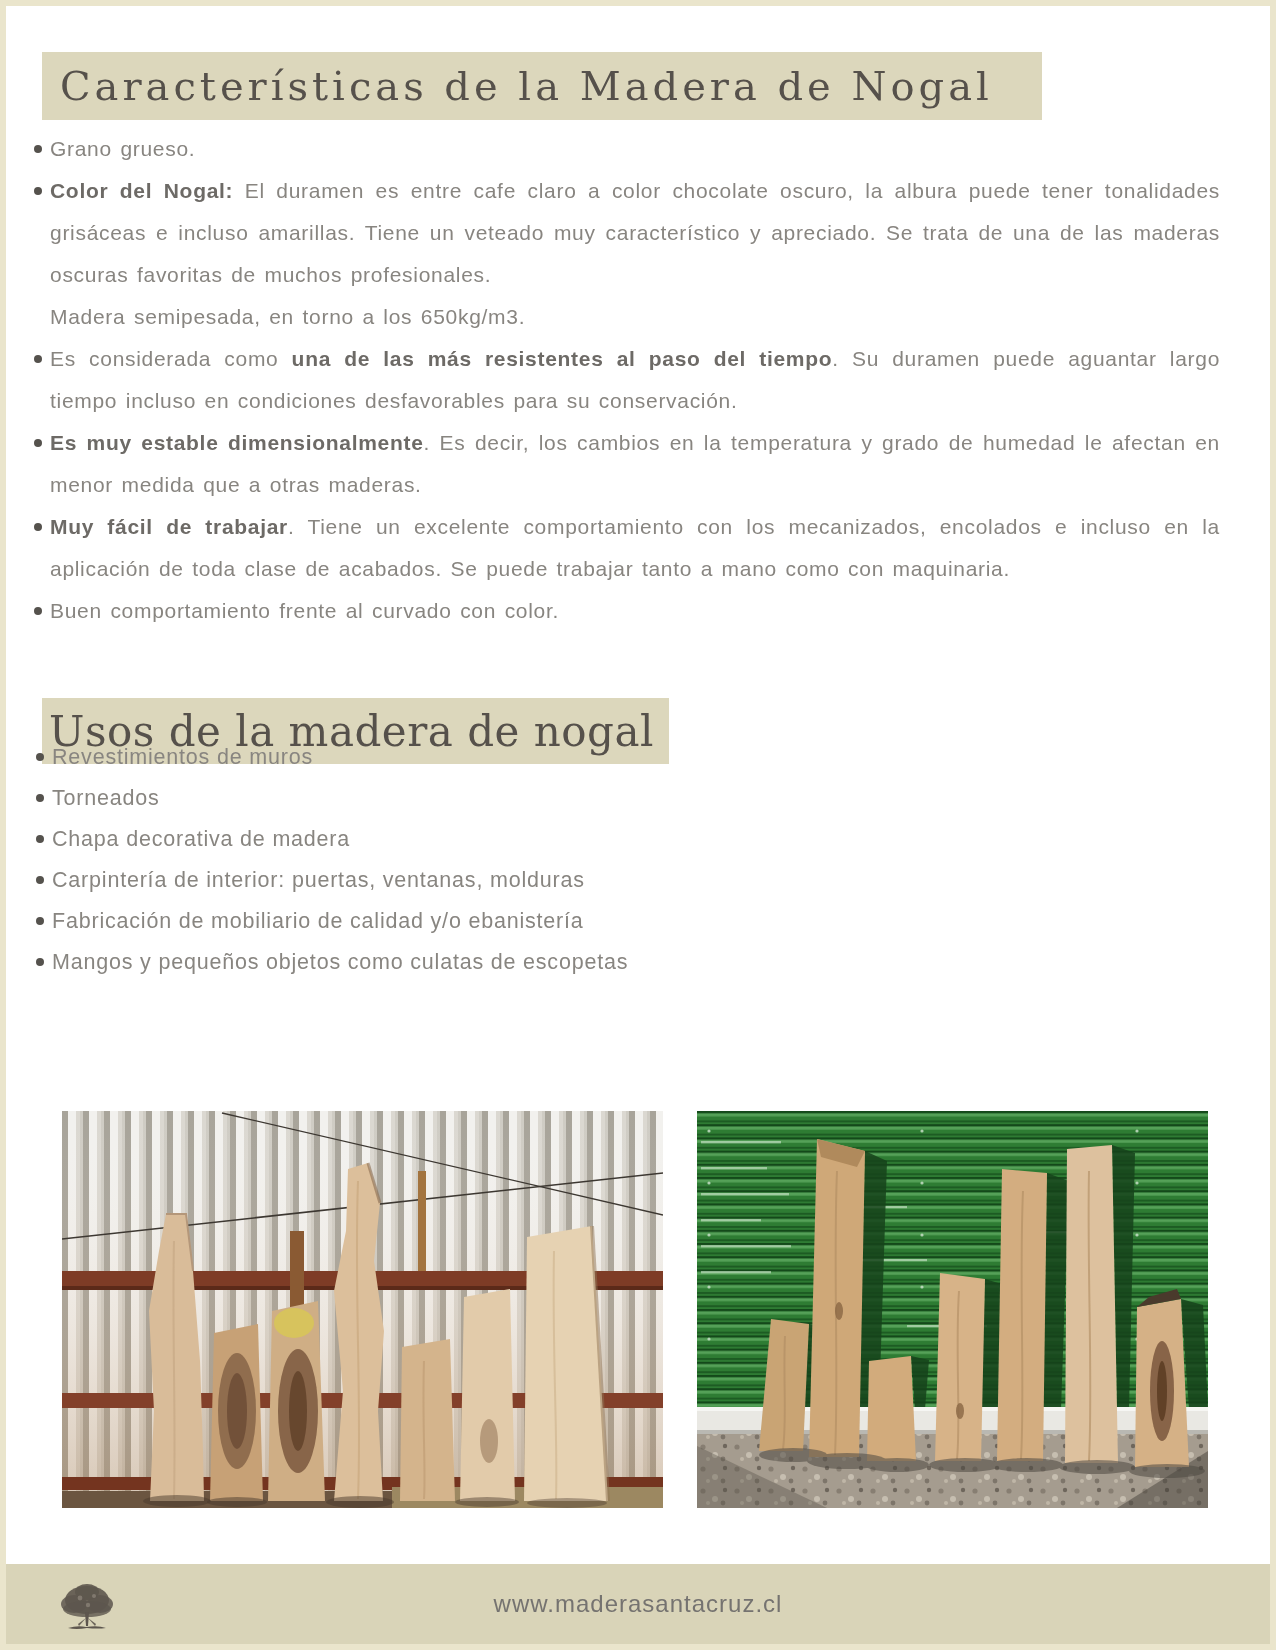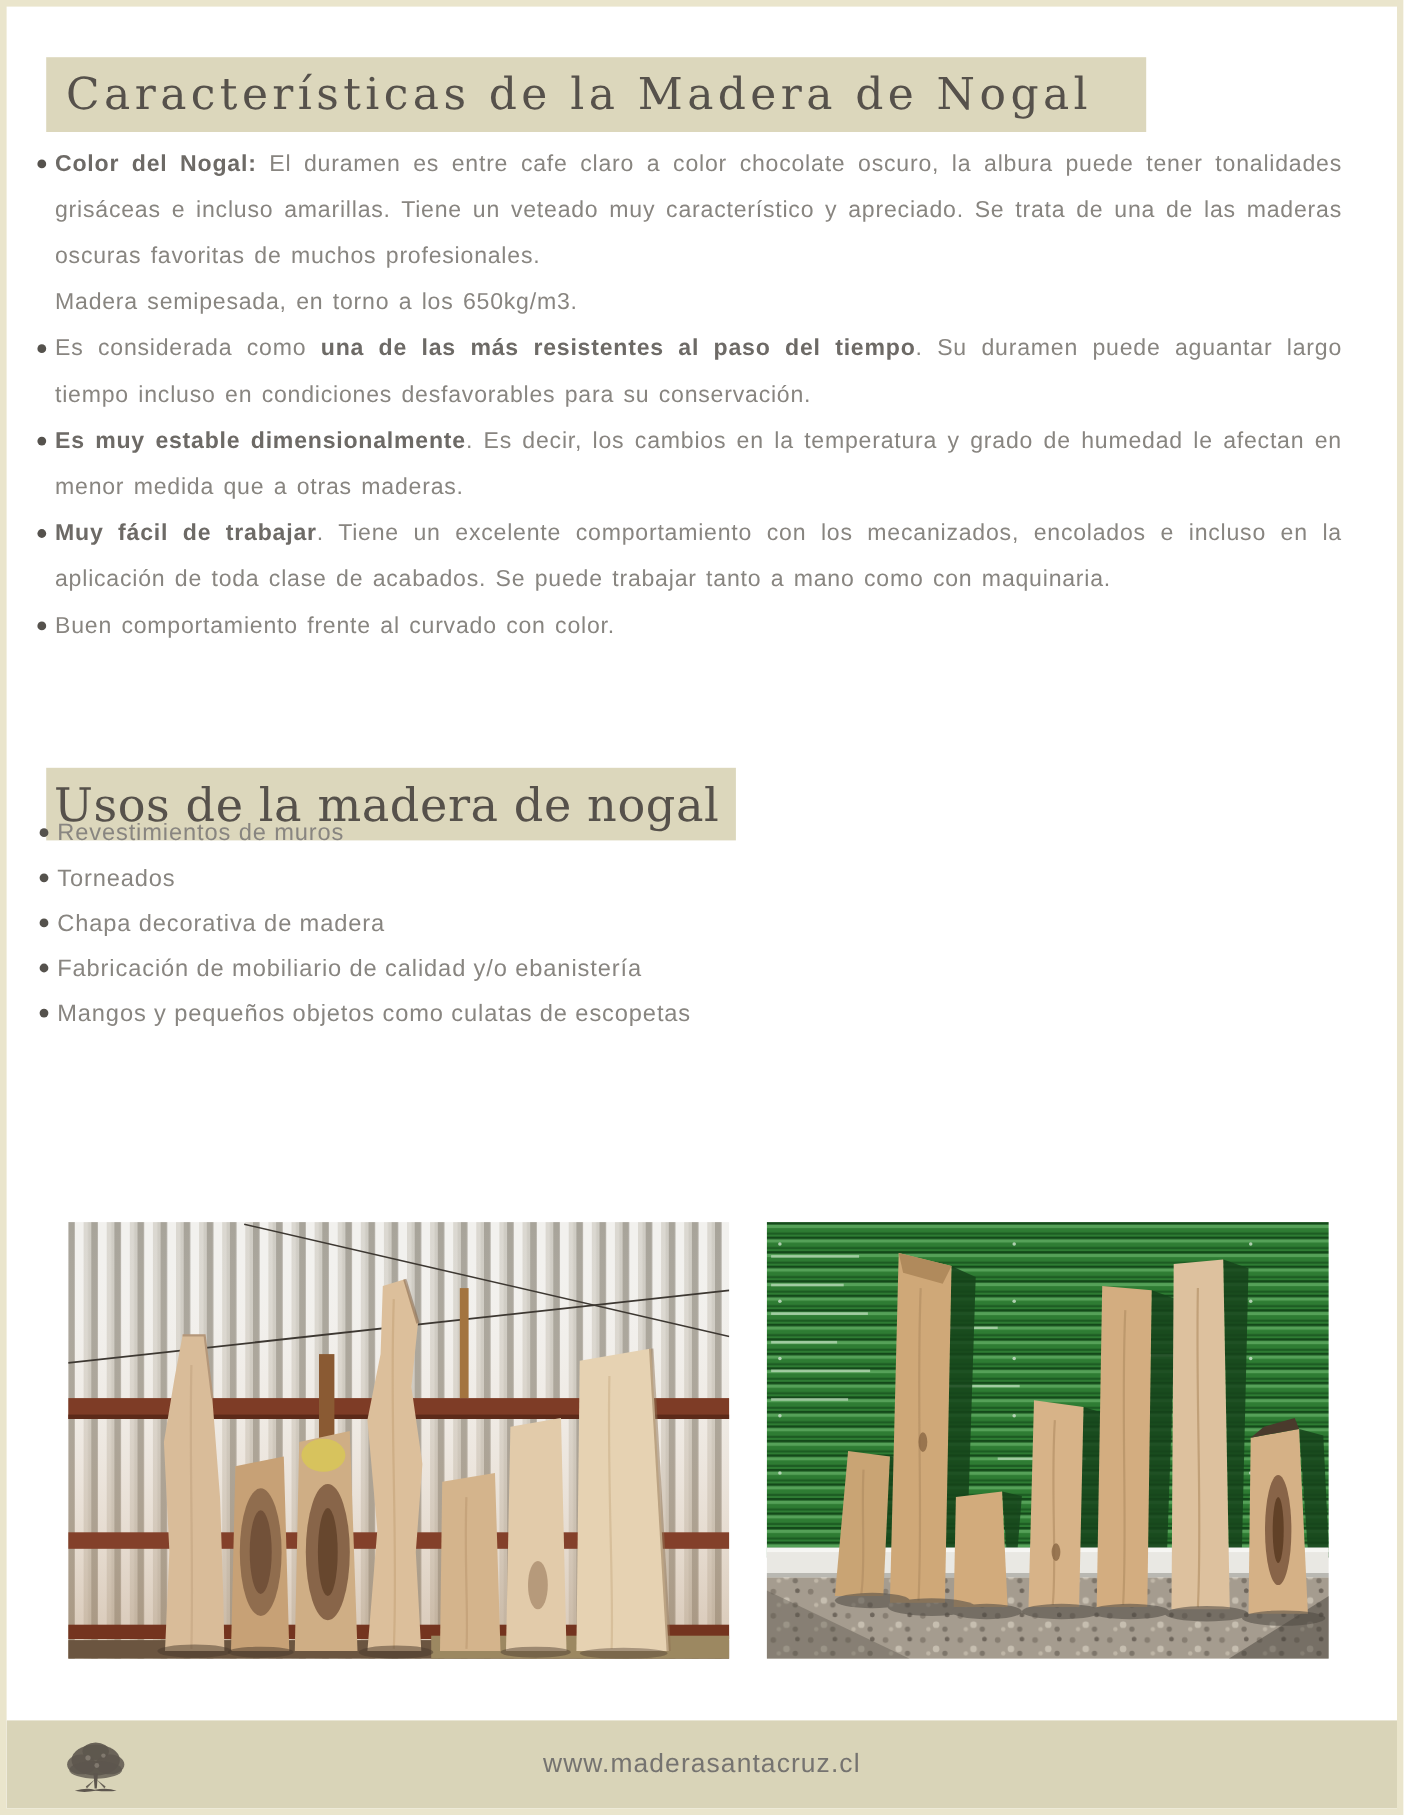--- a/index.html
+++ b/index.html
@@ -88,36 +88,38 @@
 </head>
 <body>
 
 <div class="page">
 
   <div class="banner banner-1">
     <h1>Características de la Madera de Nogal</h1>
   </div>
 
   <ul class="char-list">
+      <li><span class="seg">Grano grueso.</span></li>
       <li><span class="seg seg-b">Color del Nogal:</span><span class="seg"> El duramen es entre cafe claro a color chocolate oscuro, la albura puede tener tonalidades grisáceas e incluso amarillas. Tiene un veteado muy característico y apreciado. Se trata de una de las maderas oscuras favoritas de muchos profesionales.</span></li>
       <li class="no-bullet"><span class="seg">Madera semipesada, en torno a los 650kg/m3.</span></li>
       <li><span class="seg">Es considerada como </span><span class="seg seg-b">una de las más resistentes al paso del tiempo</span><span class="seg">. Su duramen puede aguantar largo tiempo incluso en condiciones desfavorables para su conservación.</span></li>
       <li><span class="seg seg-b">Es muy estable dimensionalmente</span><span class="seg">. Es decir, los cambios en la temperatura y grado de humedad le afectan en menor medida que a otras maderas.</span></li>
       <li><span class="seg seg-b">Muy fácil de trabajar</span><span class="seg">. Tiene un excelente comportamiento con los mecanizados, encolados e incluso en la aplicación de toda clase de acabados. Se puede trabajar tanto a mano como con maquinaria.</span></li>
       <li><span class="seg">Buen comportamiento frente al curvado con color.</span></li>
     </ul>
 
   <div class="banner banner-2">
     <h2>Usos de la madera de nogal</h2>
   </div>
 
   <ul class="usos-list">
       <li>Revestimientos de muros</li>
       <li>Torneados</li>
       <li>Chapa decorativa de madera</li>
+      <li>Carpintería de interior: puertas, ventanas, molduras</li>
       <li>Fabricación de mobiliario de calidad y/o ebanistería</li>
       <li>Mangos y pequeños objetos como culatas de escopetas</li>
     </ul>
 
   <svg class="photo photo-left" viewBox="0 0 601 397" preserveAspectRatio="none" aria-hidden="true">
     <defs>
       <pattern id="corr" width="21" height="397" patternUnits="userSpaceOnUse">
         <rect width="21" height="397" fill="#cfccc4"></rect>
         <rect x="0" width="6" height="397" fill="#a8a49a"></rect>
         <rect x="6" width="8" height="397" fill="#f2f1ee"></rect>

